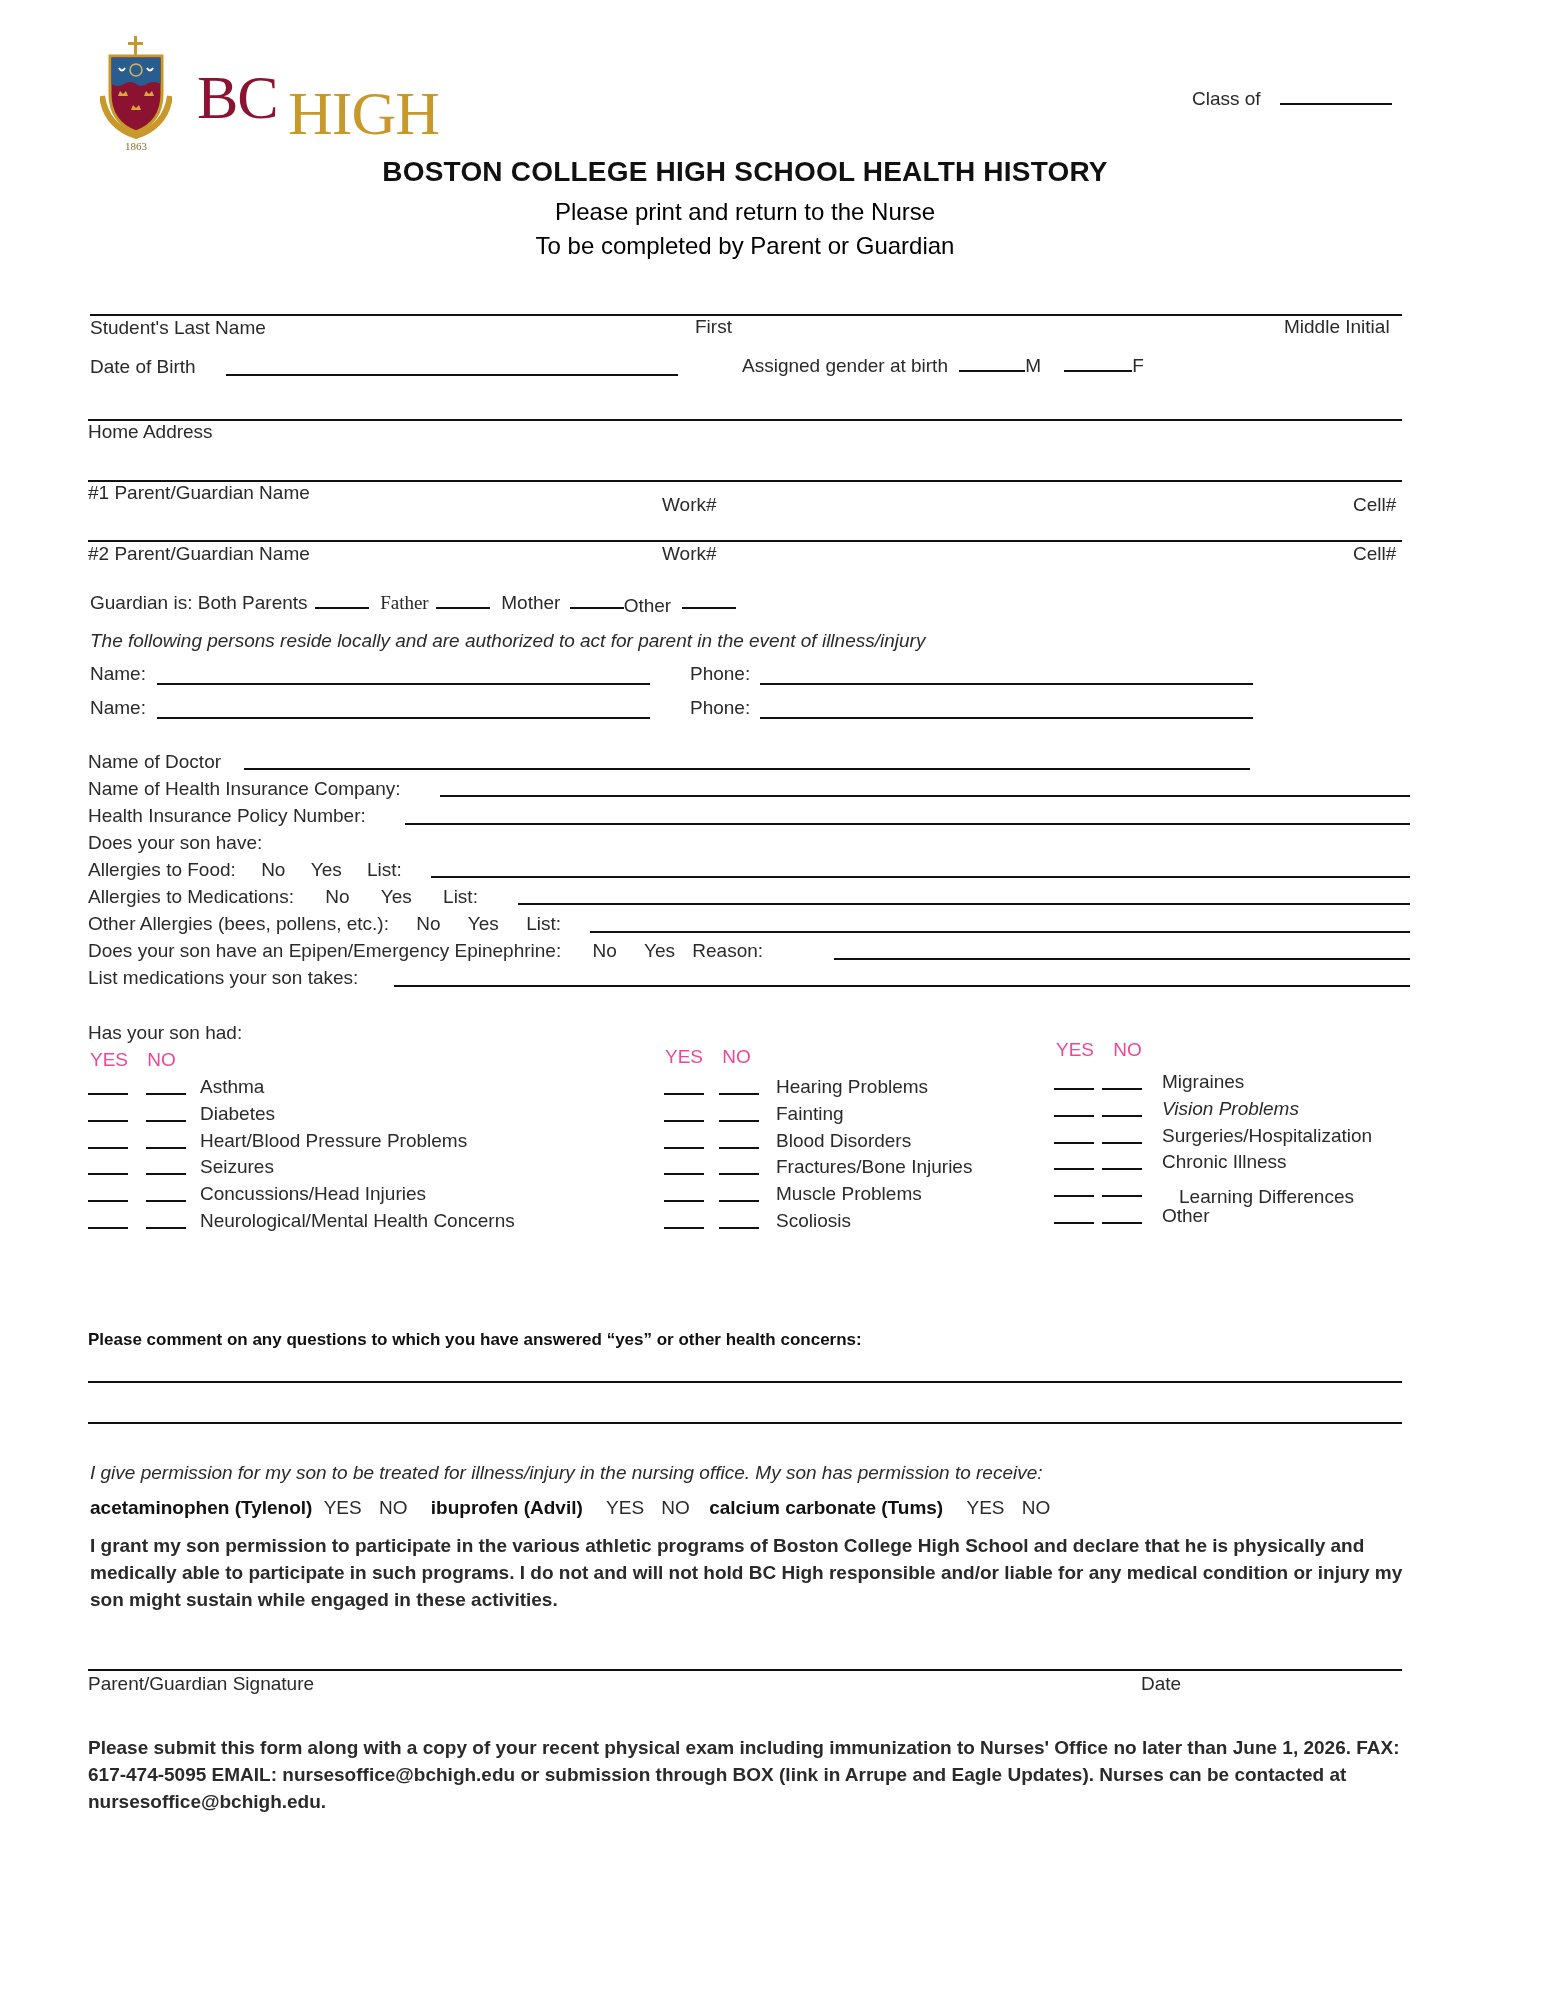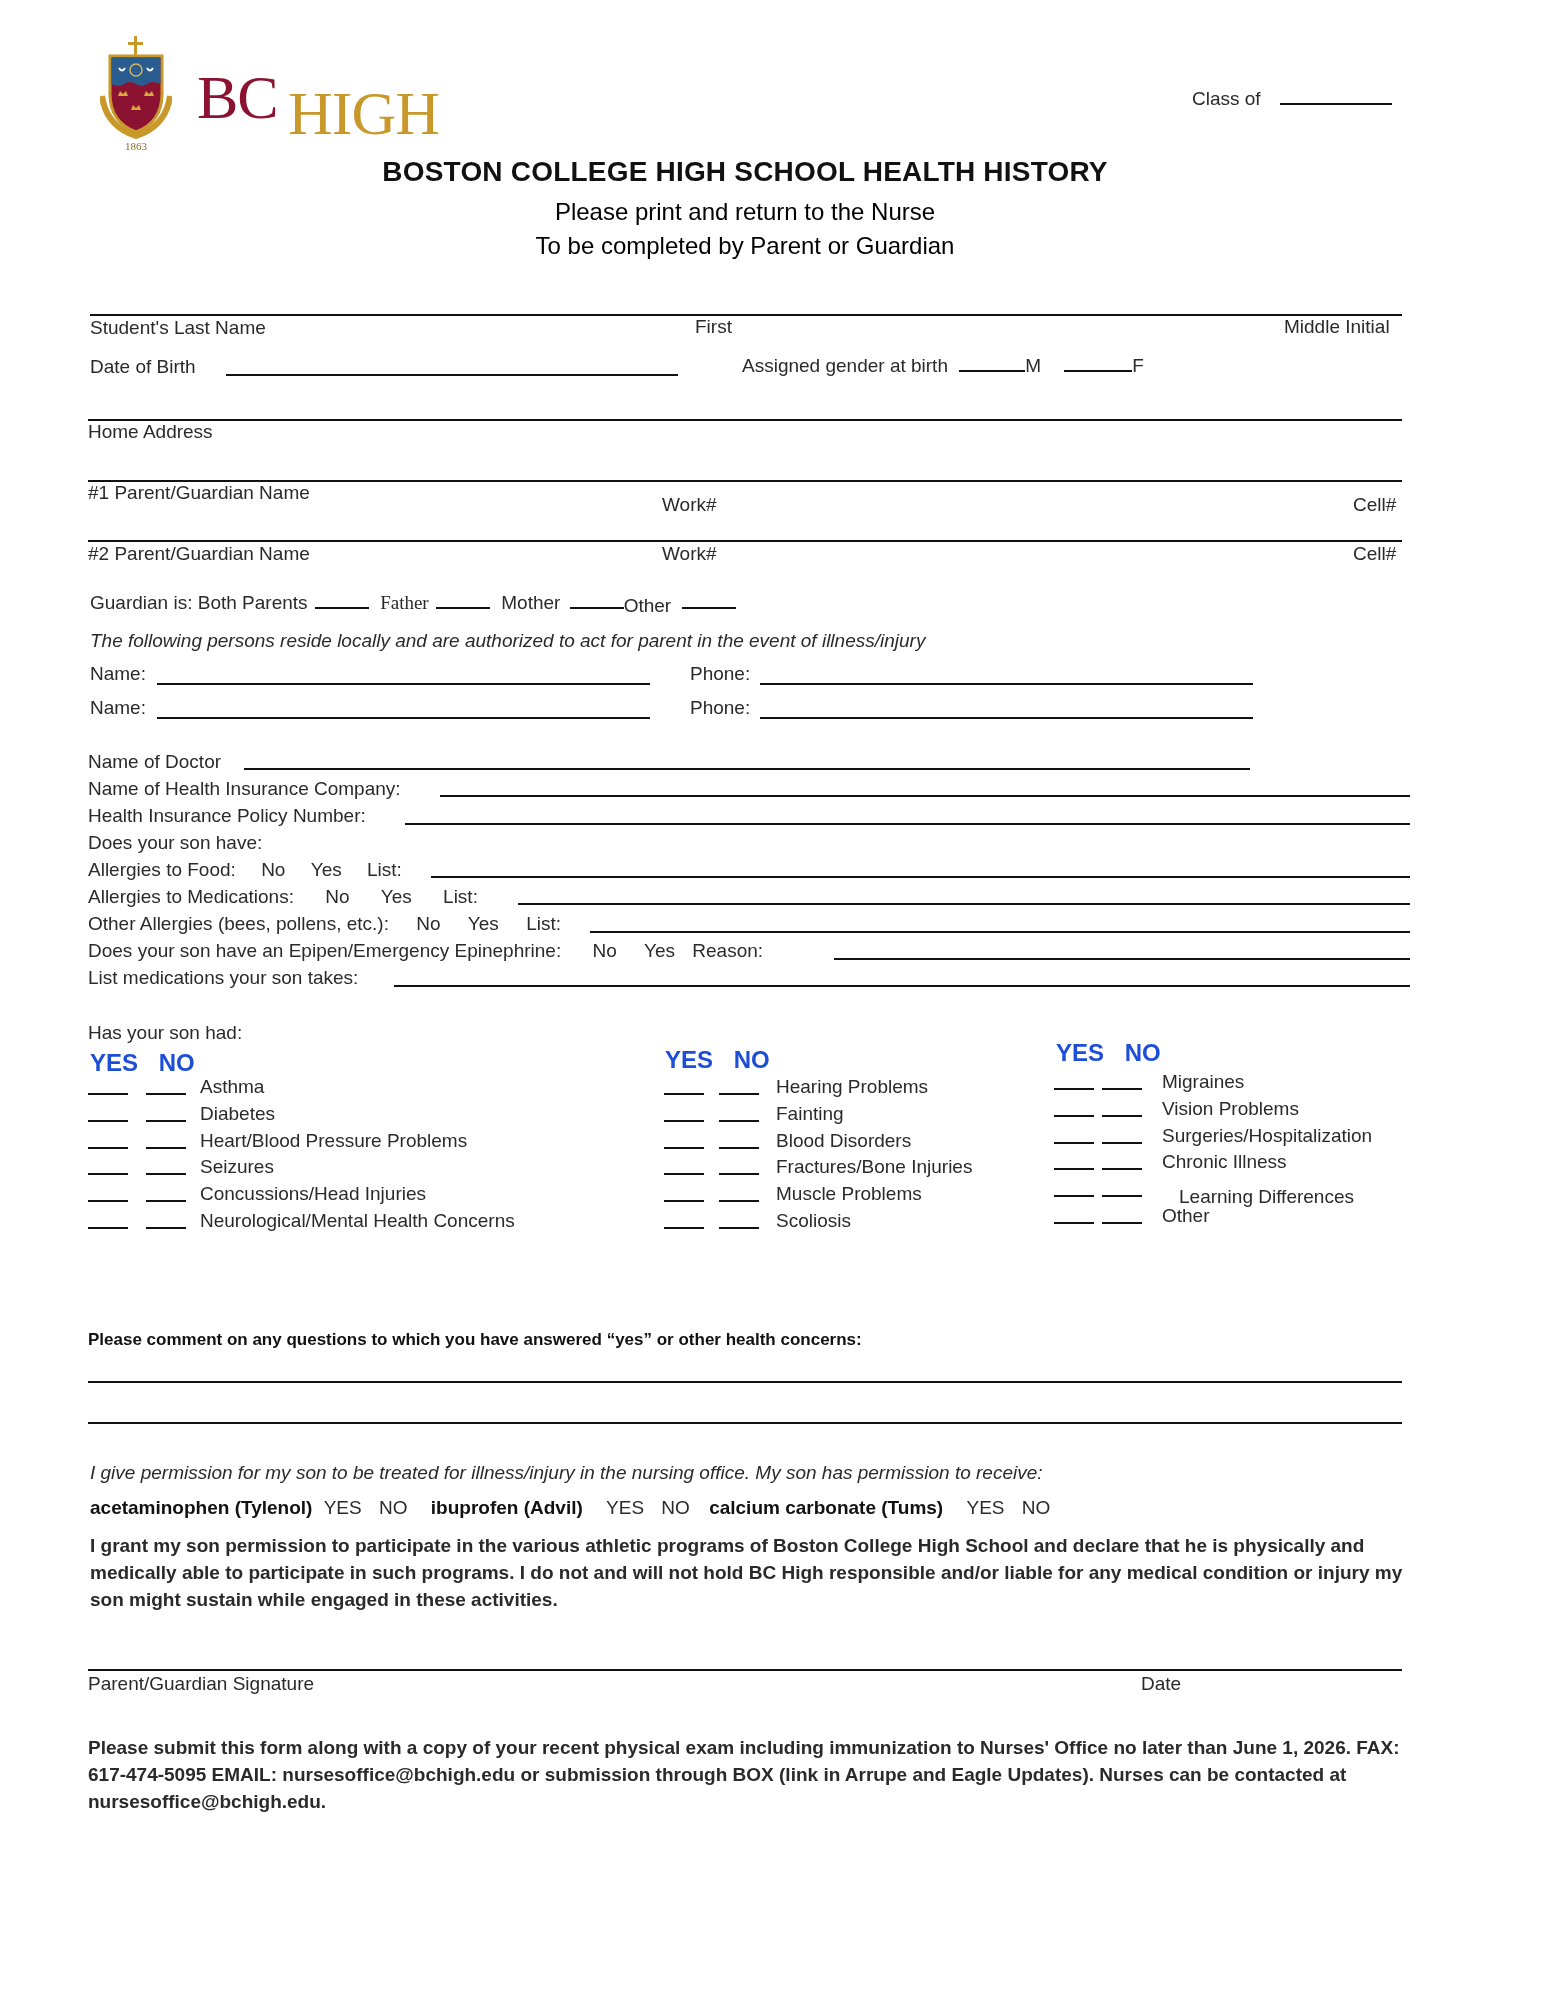--- a/index.html
+++ b/index.html
@@ -6,21 +6,21 @@
   body { width: 1545px; height: 2000px; position: relative; overflow: hidden;
          font-family: "Liberation Sans", sans-serif; color: #222; }
   .abs { position: absolute; white-space: nowrap; }
   .t { font-size: 19px; color: #2a2a2a; }
   .hr { position: absolute; height: 2px; background: #111; }
   .blank { display: inline-block; border-bottom: 2px solid #111; vertical-align: baseline; height: 14px; }
   .title { font-size: 28px; font-weight: bold; color: #111; letter-spacing: 0.2px; }
   .sub { font-size: 24px; color: #000000; }
   .bold { font-weight: bold; color: #111; }
   .ital { font-style: italic; }
-  .yn-head { font-weight: bold; font-size: 24px; color: #1d4ed8; }
+  .yn-head { font-weight: normal; font-size: 19px; color: #ec4899; }
   .cond-row { position: absolute; height: 26px; }
   .cond-row .b1, .cond-row .b2 { position: absolute; top: 17px; width: 40px; border-bottom: 2px solid #111; }
   .cond-row .lbl { position: absolute; top: 0; font-size: 19px; color: #2a2a2a; white-space: nowrap; }
   .para { font-size: 19px; color: #2a2a2a; line-height: 27px; white-space: normal; font-weight: bold; }
   .logo-bc { font-family: "Liberation Serif", serif; font-size: 62px; color: #8b1230; letter-spacing: -1px; }
   .logo-high { font-family: "Liberation Serif", serif; font-size: 62px; color: #c9982a; letter-spacing: -1px; }
 </style>
 </head>
 <body>
 
@@ -229,21 +229,21 @@
       <span class="b2" style="left: 55px;"></span>
       <span class="lbl" style="left: 112px;">Scoliosis</span>
     </div>
   </div>
 <div id="history-col-2">
     <div class="cond-row" style="left: 1054px; top: 1071px; width: 420px;">
       <span class="b1" style="left: 0px;"></span>
       <span class="b2" style="left: 48px;"></span>
       <span class="lbl" style="left: 108px;">Migraines</span>
     </div>
-    <div class="cond-row" style="left: 1054px; top: 1097.8px; width: 420px;">
+    <div class="cond-row" style="left: 1054px; top: 1097.8px; width: 420px; font-style: italic;">
       <span class="b1" style="left: 0px;"></span>
       <span class="b2" style="left: 48px;"></span>
       <span class="lbl" style="left: 108px;">Vision Problems</span>
     </div>
     <div class="cond-row" style="left: 1054px; top: 1124.6px; width: 420px;">
       <span class="b1" style="left: 0px;"></span>
       <span class="b2" style="left: 48px;"></span>
       <span class="lbl" style="left: 108px;">Surgeries/Hospitalization</span>
     </div>
     <div class="cond-row" style="left: 1054px; top: 1151.4px; width: 420px;">

